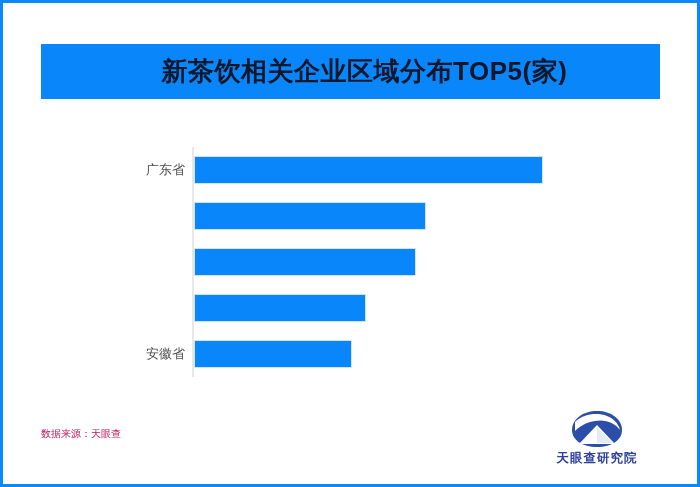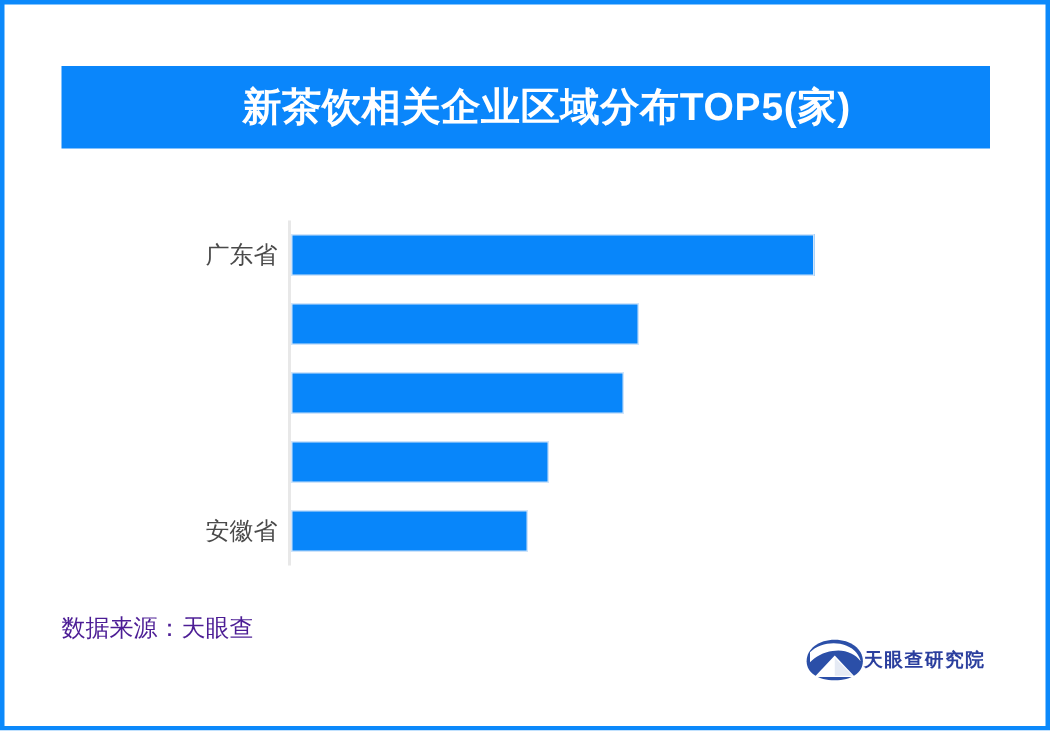--- a/index.html
+++ b/index.html
@@ -24,21 +24,21 @@
     left: 38px;
     top: 41px;
     width: 619px;
     height: 55px;
     background: #0a86fb;
     display: flex;
     align-items: center;
     justify-content: center;
   }
   .title-text {
-    color: #ffffff;
+    color: #0f172a;
     font-size: 26px;
     font-weight: bold;
     letter-spacing: 0.5px;
     white-space: nowrap;
     margin-left: 28px;
   }
   .chart {
     position: absolute;
     left: 0px;
     top: 130px;
@@ -63,53 +63,53 @@
     position: relative;
     height: 46px;
     display: flex;
     align-items: center;
   }
   .cat-label {
     position: absolute;
     left: 0;
     width: 182px;
     text-align: right;
-    font-size: 16px;
+    font-size: 13px;
     color: #4a4a4a;
     white-space: nowrap;
     overflow: hidden;
   }
   .bar-track {
     position: absolute;
     left: 191px;
     height: 28px;
     top: 9px;
   }
   .bar {
     height: 28px;
     background: #0886fa;
     border: 1px solid #cfe4fa;
     box-sizing: border-box;
   }
   .source {
     position: absolute;
     left: 38px;
-    top: 406px;
-    font-size: 16px;
-    color: #4c1d95;
+    top: 424px;
+    font-size: 10px;
+    color: #be185d;
     white-space: nowrap;
   }
   .logo {
     position: absolute;
     right: 40px;
     top: 406px;
     width: 120px;
     height: 62px;
     display: flex;
-    flex-direction: row;
+    flex-direction: column;
     align-items: center;
     justify-content: flex-start;
   }
   .logo-mark {
     width: 52px;
     height: 40px;
     display: block;
   }
   .logo-text {
     margin-top: 1px;

